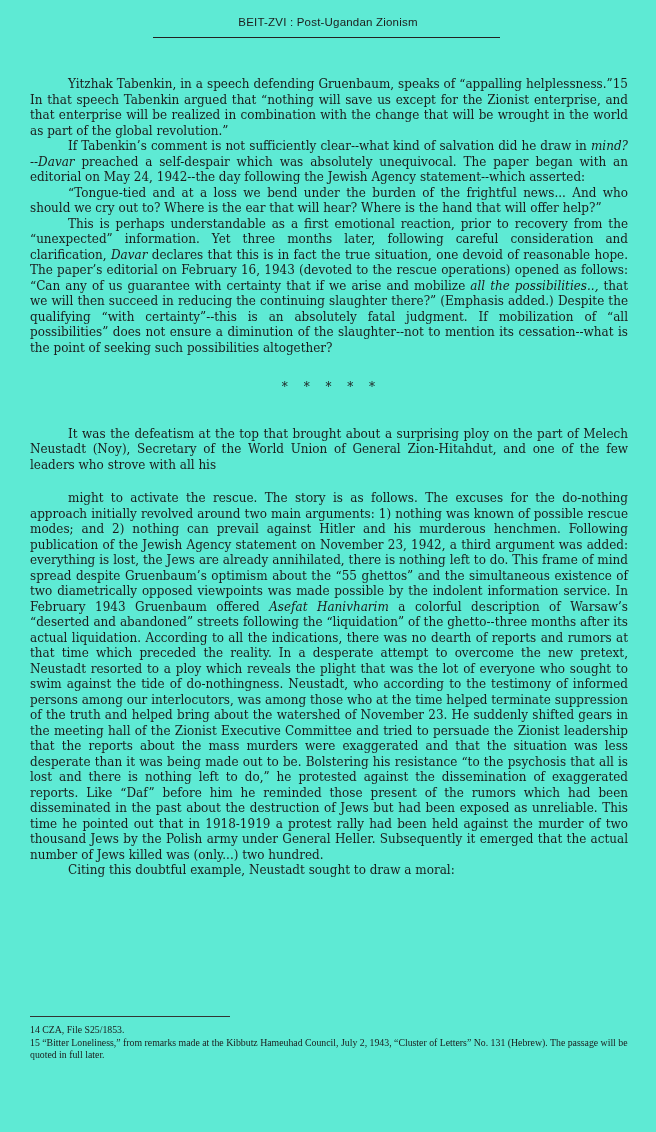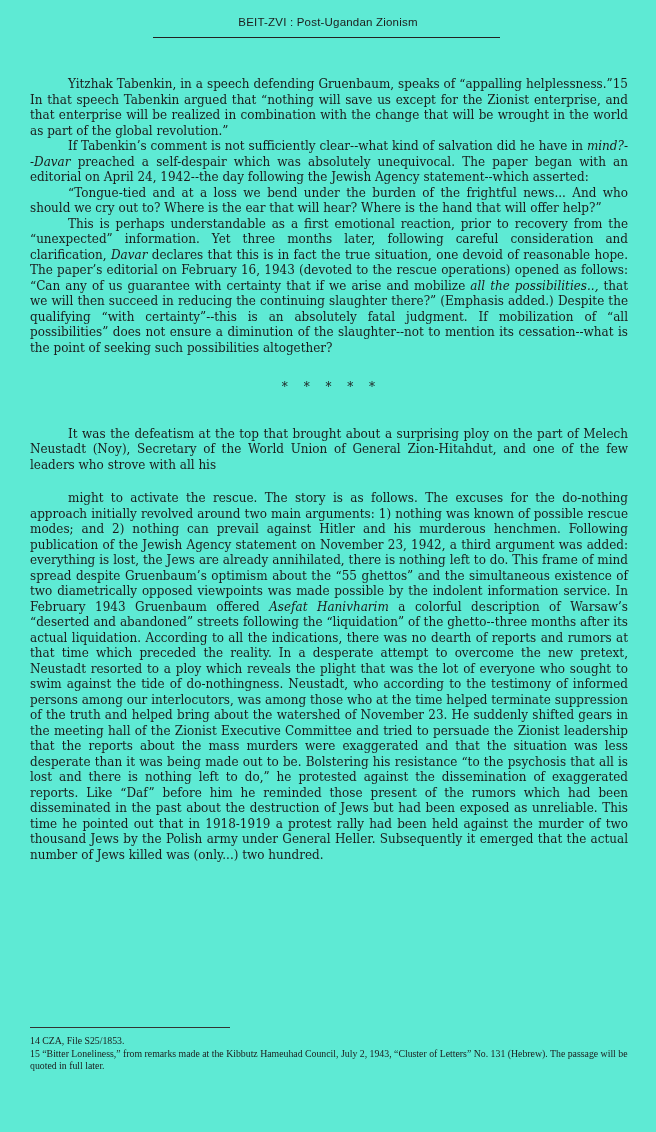--- a/index.html
+++ b/index.html
@@ -56,21 +56,20 @@
   .gap { height: 18px; }
   .footnotes {
     position: absolute;
     left: 30px;
     top: 1016px;
     width: 600px;
     font-family: "Liberation Serif", serif;
     font-size: 9.8px;
     line-height: 12.5px;
     text-align: left;
-    margin-top: 11px;
   }
   .fn-rule {
     width: 200px;
     height: 0;
     border-top: 1px solid #333;
     margin-bottom: 7px;
   }
   .footnote { margin: 0; }
   .footer {
     position: absolute;
@@ -89,27 +88,28 @@
 
 <div class="page">
 
   <div class="header">
     <div class="header-title">BEIT-ZVI : Post-Ugandan Zionism</div>
   </div>
   <div class="header-rule"></div>
 
   <div class="body-text">
       <p class="para indent"><span>Yitzhak Tabenkin, in a speech defending Gruenbaum, speaks of “appalling helplessness.”15 In that speech Tabenkin argued that “nothing will save us except for the Zionist enterprise, and that enterprise will be realized in combination with the change that will be wrought in the world as part of the global revolution.”</span></p>
-      <p class="para indent"><span>If Tabenkin’s comment is not sufficiently clear--what kind of salvation did he have in </span><span class="ital">mind?--Davar</span><span> preached a self-despair which was absolutely unequivocal. The paper began with an editorial on April 24, 1942--the day following the Jewish Agency statement--which asserted:</span></p>
+      <p class="para indent"><span>If Tabenkin’s comment is not sufficiently clear--what kind of salvation did he draw in </span><span class="ital">mind?--Davar</span><span> preached a self-despair which was absolutely unequivocal. The paper began with an editorial on May 24, 1942--the day following the Jewish Agency statement--which asserted:</span></p>
       <p class="para indent"><span>“Tongue-tied and at a loss we bend under the burden of the frightful news... And who should we cry out to? Where is the ear that will hear? Where is the hand that will offer help?”</span></p>
       <p class="para indent"><span>This is perhaps understandable as a first emotional reaction, prior to recovery from the “unexpected” information. Yet three months later, following careful consideration and clarification, </span><span class="ital">Davar</span><span> declares that this is in fact the true situation, one devoid of reasonable hope. The paper’s editorial on February 16, 1943 (devoted to the rescue operations) opened as follows: “Can any of us guarantee with certainty that if we arise and mobilize </span><span class="ital">all the possibilities..,</span><span> that we will then succeed in reducing the continuing slaughter there?” (Emphasis added.) Despite the qualifying “with certainty”--this is an absolutely fatal judgment. If mobilization of “all possibilities” does not ensure a diminution of the slaughter--not to mention its cessation--what is the point of seeking such possibilities altogether?</span></p>
       <div class="stars">* * * * *</div>
       <p class="para indent"><span>It was the defeatism at the top that brought about a surprising ploy on the part of Melech Neustadt (Noy), Secretary of the World Union of General Zion-Hitahdut, and one of the few leaders who strove with all his</span></p>
       <div class="gap"></div>
       <p class="para indent"><span>might to activate the rescue. The story is as follows. The excuses for the do-nothing approach initially revolved around two main arguments: 1) nothing was known of possible rescue modes; and 2) nothing can prevail against Hitler and his murderous henchmen. Following publication of the Jewish Agency statement on November 23, 1942, a third argument was added: everything is lost, the Jews are already annihilated, there is nothing left to do. This frame of mind spread despite Gruenbaum’s optimism about the “55 ghettos” and the simultaneous existence of two diametrically opposed viewpoints was made possible by the indolent information service. In February 1943 Gruenbaum offered </span><span class="ital">Asefat Hanivharim</span><span> a colorful description of Warsaw’s “deserted and abandoned” streets following the “liquidation” of the ghetto--three months after its actual liquidation. According to all the indications, there was no dearth of reports and rumors at that time which preceded the reality. In a desperate attempt to overcome the new pretext, Neustadt resorted to a ploy which reveals the plight that was the lot of everyone who sought to swim against the tide of do-nothingness. Neustadt, who according to the testimony of informed persons among our interlocutors, was among those who at the time helped terminate suppression of the truth and helped bring about the watershed of November 23. He suddenly shifted gears in the meeting hall of the Zionist Executive Committee and tried to persuade the Zionist leadership that the reports about the mass murders were exaggerated and that the situation was less desperate than it was being made out to be. Bolstering his resistance “to the psychosis that all is lost and there is nothing left to do,” he protested against the dissemination of exaggerated reports. Like “Daf” before him he reminded those present of the rumors which had been disseminated in the past about the destruction of Jews but had been exposed as unreliable. This time he pointed out that in 1918-1919 a protest rally had been held against the murder of two thousand Jews by the Polish army under General Heller. Subsequently it emerged that the actual number of Jews killed was (only...) two hundred.</span></p>
+      <p class="para indent"><span>Citing this doubtful example, Neustadt sought to draw a moral:</span></p>
     </div>
 
   <div class="footnotes">
     <div class="fn-rule"></div>
     <div>
         <p class="footnote">14 CZA, File S25/1853.</p>
         <p class="footnote">15 “Bitter Loneliness,” from remarks made at the Kibbutz Hameuhad Council, July 2, 1943, “Cluster of Letters” No. 131 (Hebrew). The passage will be quoted in full later.</p>
       </div>
   </div>
 

